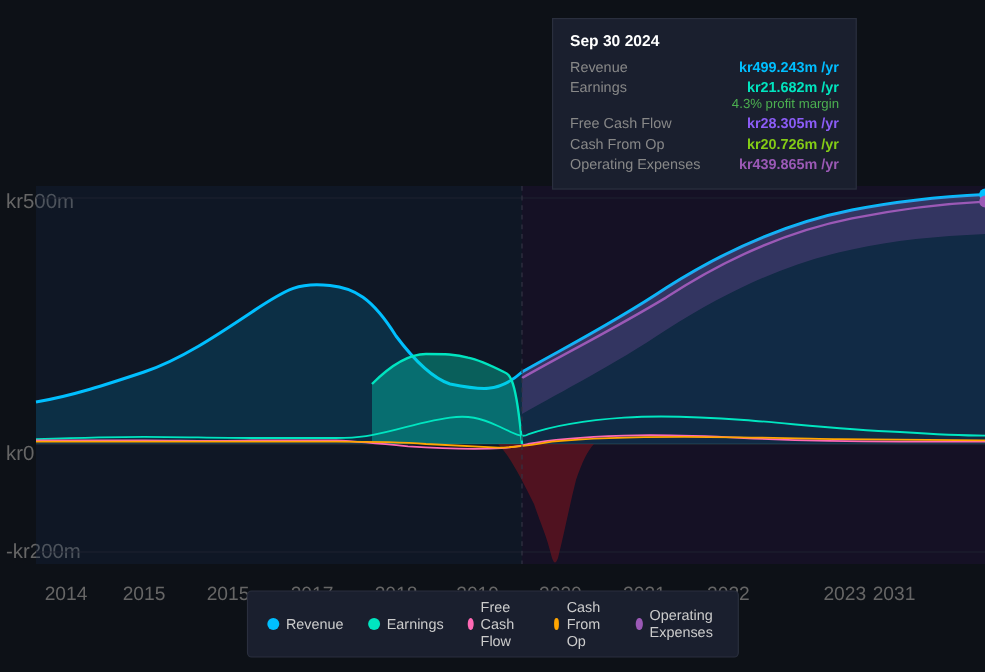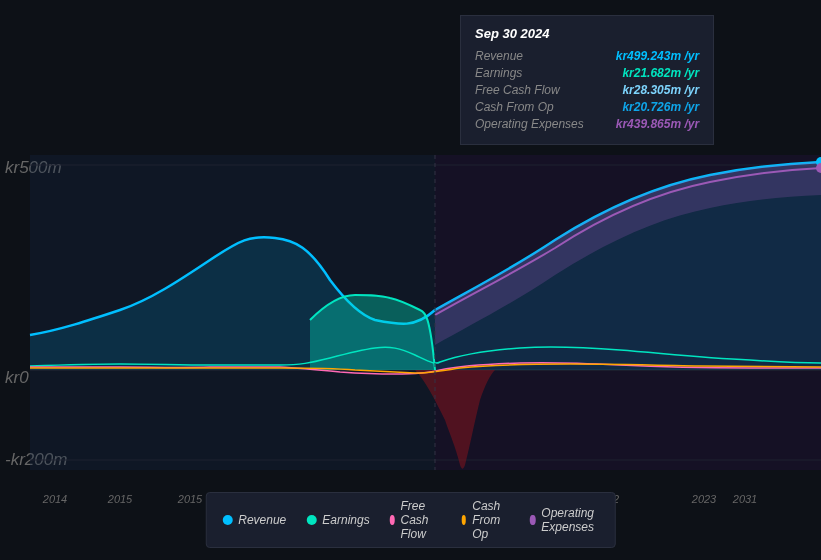--- a/index.html
+++ b/index.html
@@ -10,21 +10,20 @@
       font-family: Arial, sans-serif;
       color: #ccc;
       overflow: hidden;
       position: relative;
     }
 
     .chart-container {
       position: relative;
       width: 821px;
       height: 560px;
-      font-style: italic;
     }
 
     
     .tooltip-box {
       position: absolute;
       top: 15px;
       left: 460px;
       background: #1a1f2e;
       border: 1px solid #2a2f3e;
       padding: 10px 14px;
@@ -59,38 +58,38 @@
     .tooltip-sub {
       color: #4caf50;
       font-size: 11px;
       text-align: right;
       margin-bottom: 3px;
       margin-top: -2px;
     }
 
     .color-blue { color: #00bfff; }
     .color-green { color: #00e5c0; }
-    .color-pink { color: #7dd3fc; text-align: center; }
-    .color-orange { color: #0ea5e9; }
+    .color-pink { color: #8b5cf6; text-align: center; }
+    .color-orange { color: #84cc16; }
     .color-purple { color: #9b59b6; }
 
     
     .y-label {
       position: absolute;
       left: 5px;
       font-size: 17px;
       color: #666;
       text-align: center;
     }
 
     
     .x-label {
       position: absolute;
       bottom: 55px;
-      font-size: 11px;
+      font-size: 16px;
       color: #666;
       transform: translateX(-50%);
     }
 
     
     .legend {
       position: absolute;
       bottom: 12px;
       left: 50%;
       transform: translateX(-50%);
@@ -141,20 +140,21 @@
       </span>
     </div>
 
     <div class="tooltip-row">
       <span class="tooltip-label">Earnings</span>
       <span class="tooltip-value color-green">
         <span>kr21.682m</span>
         <span>/yr</span>
       </span>
     </div>
+    <div class="tooltip-sub">4.3% profit margin</div>
 
     <div class="tooltip-row">
       <span class="tooltip-label">Free Cash Flow</span>
       <span class="tooltip-value color-pink">
         <span>kr28.305m</span>
         <span>/yr</span>
       </span>
     </div>
 
     <div class="tooltip-row">

